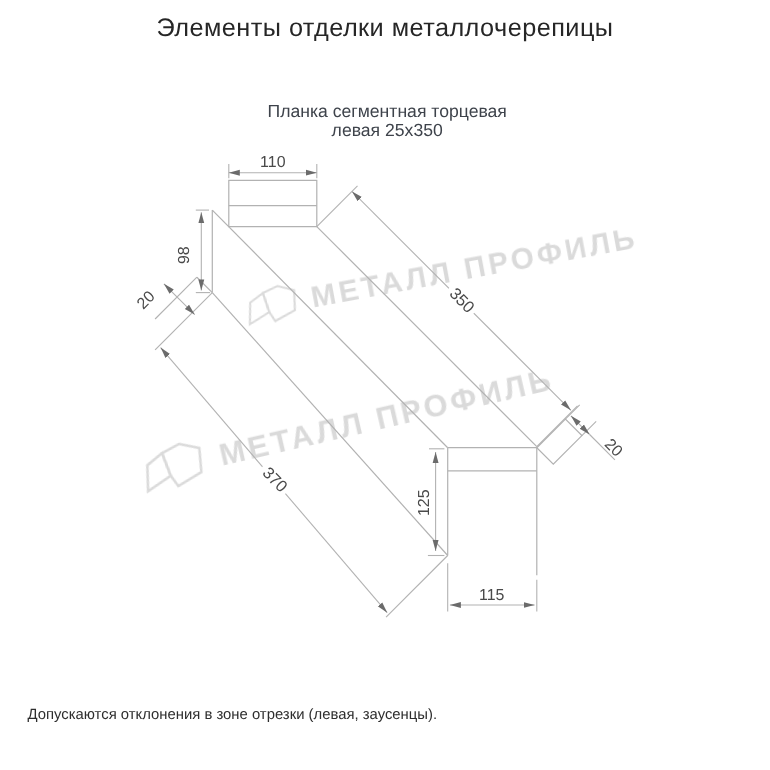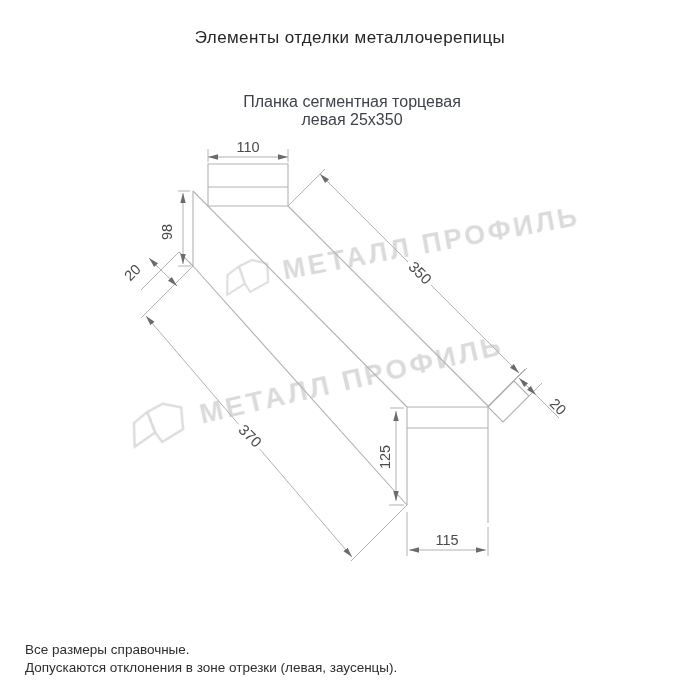--- a/index.html
+++ b/index.html
@@ -1,19 +1,19 @@
 <!DOCTYPE html>
 <html><head>
 <meta charset="utf-8">
 <style>
   html,body{margin:0;padding:0;background:#fff;}
   body{width:700px;height:700px;position:relative;overflow:hidden;
        font-family:"Liberation Sans", sans-serif;}
-  .page-title{position:absolute;top:28px;left:0;width:700px;text-align:center;
-       font-size:17px;letter-spacing:.4px;color:#262626;font-weight:500;}
+  .page-title{position:absolute;top:12px;left:0;width:700px;text-align:center;
+       font-size:23px;letter-spacing:.4px;color:#262626;font-weight:500;}
   .subtitle{position:absolute;top:93px;left:0;width:704px;text-align:center;
        font-size:16px;line-height:18px;color:#3e434b;font-weight:500;}
   .drawing{position:absolute;left:0;top:0;}
   .watermark{position:absolute;display:flex;align-items:center;gap:10px;
        transform-origin:left center;color:#c3c3c3;opacity:.6;filter:blur(.7px);
        font-weight:bold;white-space:nowrap;}
   .wm-text{letter-spacing:3px;}
   .wm1{left:222px;top:262px;transform:rotate(-10.5deg);font-size:27px;}
   .wm2{left:126px;top:408px;transform:rotate(-13deg);font-size:28px;}
   .notes{position:absolute;left:25px;top:641px;font-size:13.5px;color:#2e2e2e;
@@ -126,15 +126,14 @@
 
   <g stroke="#b2b2b2" stroke-width="1" fill="none">
     <path d="M407,512 L407,556"></path>
     <path d="M488,527 L488,556"></path>
     <path d="M409,550 L486,550" marker-start="url(#arr)" marker-end="url(#arr)"></path>
   </g>
   <text x="447" y="545" text-anchor="middle" font-size="14.5" fill="#4a4a4a">115</text>
 </svg>
 
 <div class="notes">
-  <div>Все размеры справочные.</div>
   <div>Допускаются отклонения в зоне отрезки (левая, заусенцы).</div>
 </div>
 
 </body></html>

